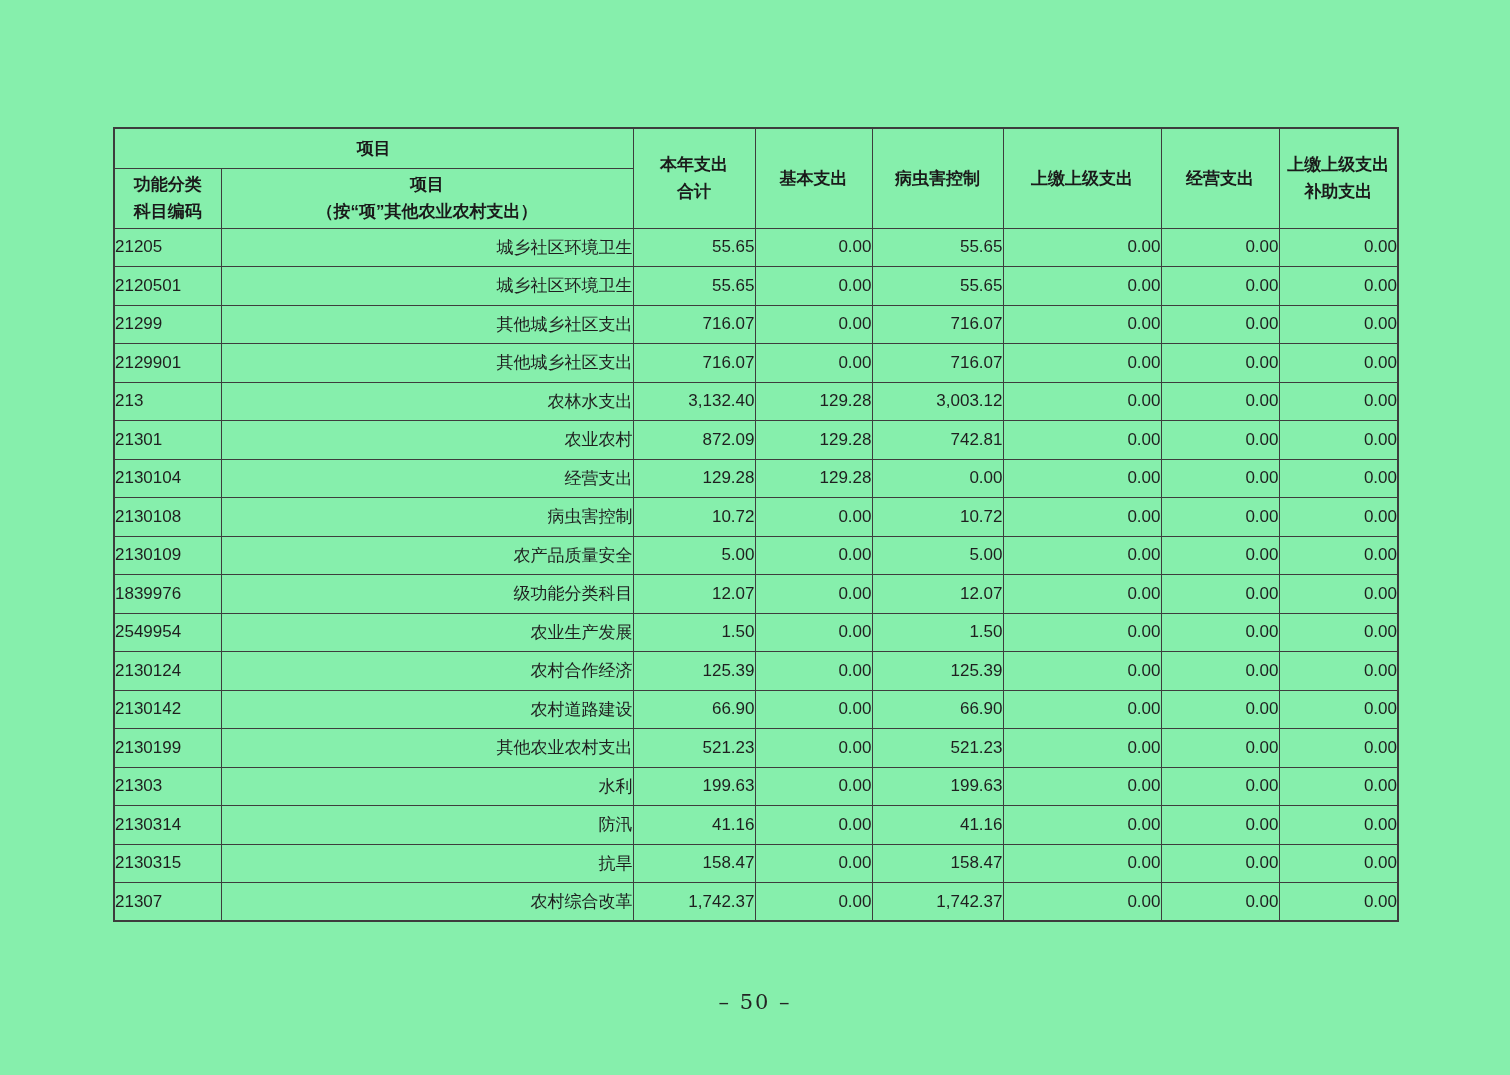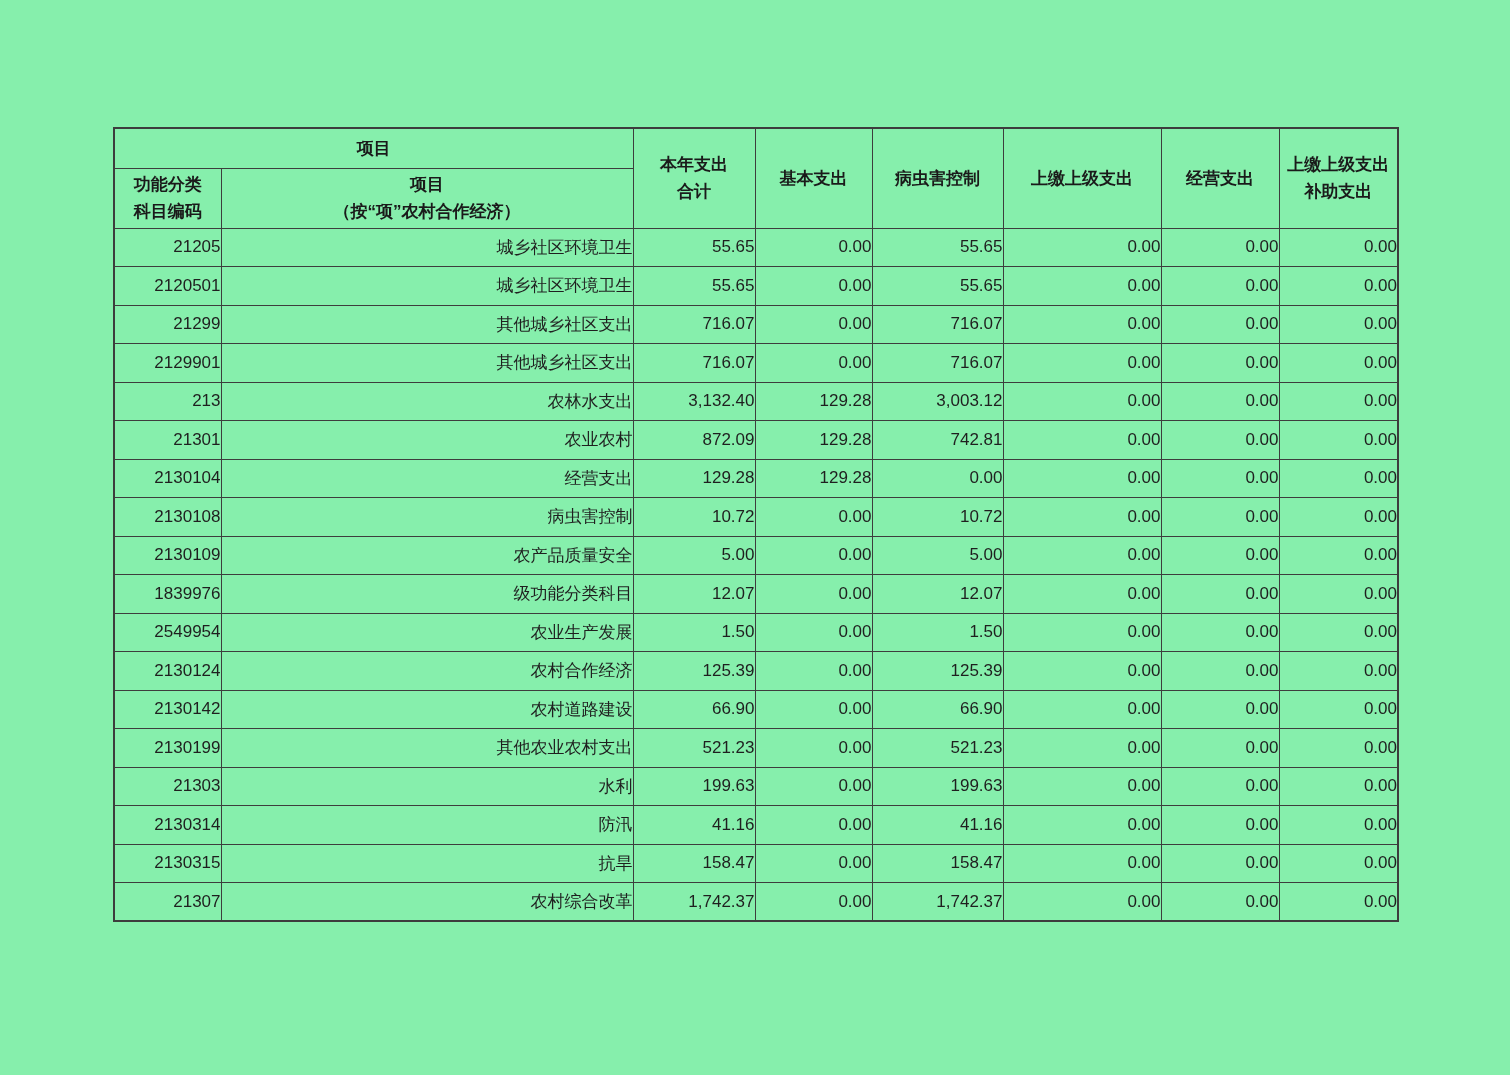--- a/index.html
+++ b/index.html
@@ -36,21 +36,21 @@
   thead th {
     font-weight: bold;
     text-align: center;
     line-height: 1.6;
     color: #1a1a1a;
   }
   thead tr.h1 { height: 40px; }
   thead tr.h2 { height: 60px; }
   tbody tr { height: 38.5px; }
   td.code {
-    text-align: right;
+    text-align: left;
     padding-left: 11px;
     margin-left: 30px;
   }
   td.name {
     text-align: right;
     padding-left: 13px;
   }
   td.name.indent1 {
     padding-left: 31px;
   }
@@ -112,21 +112,21 @@
           <span>补助支出</span>
         </th>
       </tr>
       <tr class="h2">
         <th>
           <span>功能分类</span><br>
           <span>科目编码</span>
         </th>
         <th>
           <span>项目</span><br>
-          <span>（按“项”农村合作经济）</span>
+          <span>（按“项”其他农业农村支出）</span>
         </th>
       </tr>
     </thead>
     <tbody>
         <tr>
     <td class="code">21205</td>
     <td class="name">城乡社区环境卫生</td>
     <td class="num">55.65</td>
     <td class="num">0.00</td>
     <td class="num">55.65</td>
@@ -300,14 +300,15 @@
     <td class="num">1,742.37</td>
     <td class="num">0.00</td>
     <td class="num">1,742.37</td>
     <td class="num">0.00</td>
     <td class="num">0.00</td>
     <td class="num">0.00</td>
   </tr>
       </tbody>
   </table>
 
+  <div class="pageno">– 50 –</div>
 
 </div>
 
 </body></html>

